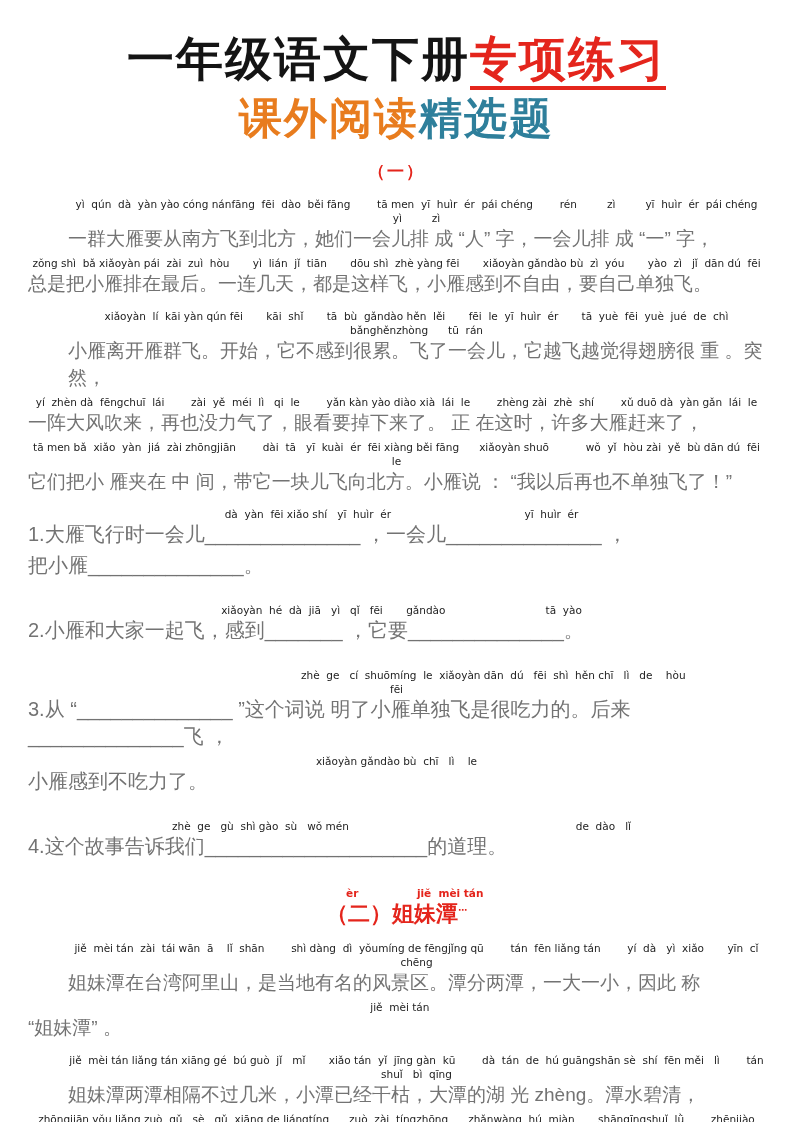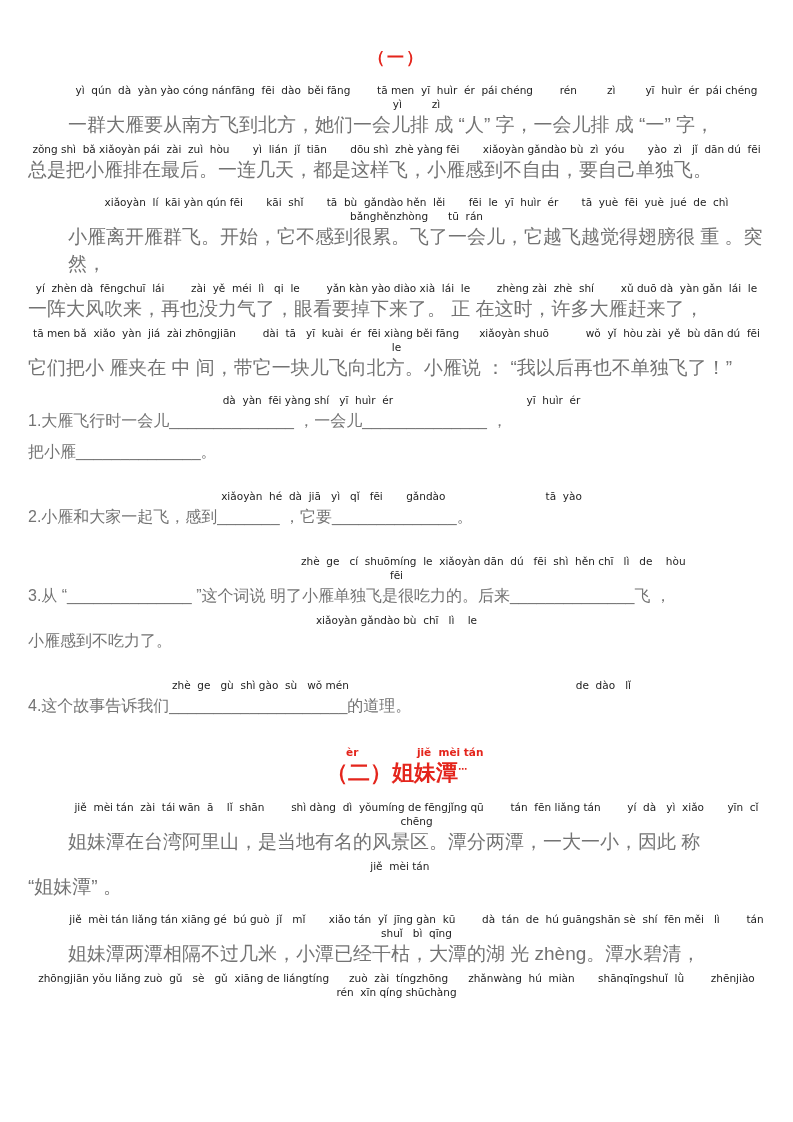--- a/index.html
+++ b/index.html
@@ -26,34 +26,38 @@
   
   .line{margin-bottom:4px;}
   .py{
     font-size:10.5px;color:#222;line-height:14px;
     white-space:pre-wrap;
     font-family:"DejaVu Sans","Liberation Sans",sans-serif;
     text-align:center;
   }
   .hz{font-size:19px;color:#737373;line-height:27px;white-space:pre-wrap;}
   .indent{padding-left:40px;}
-  .qline .hz{font-size:16px;}
+  .qline .hz{font-size:20px;}
   .gap-lg{margin-top:24px;}
   .gap-md{margin-top:12px;}
   
   .s2head{text-align:center;margin:26px 0 14px 0;color:#e4251c;}
   .s2head .py{color:#e4251c;font-weight:600;}
   .s2head .hz{color:#e4251c;font-weight:800;font-size:22px;display:inline-block;}
   .s2suffix{font-size:9px;vertical-align:8px;color:#e4251c;font-weight:700;}
 </style>
 </head>
 <body>
 
 <div class="page">
 
+  <div class="hdr">
+    <div class="t1"><span class="t1-black">一年级语文下册</span><span class="t1-red">专项练习</span></div>
+    <div class="t2"><span class="t2-orange">课外阅读</span><span class="t2-teal">精选题</span></div>
+  </div>
 
   <div class="marker">（一）</div>
 
   <div>
     <div class="line indent">
       <div class="py">yì  qún  dà  yàn yào cóng nánfāng  fēi  dào  běi fāng        tā men  yī  huìr  ér  pái chéng        rén         zì         yī  huìr  ér  pái chéng       yì         zì</div>
       <div class="hz">一群大雁要从南方飞到北方，她们一会儿排 成 “人” 字，一会儿排 成 “一” 字，</div>
     </div>
     <div class="line">
       <div class="py">zǒng shì  bǎ xiǎoyàn pái  zài  zuì  hòu       yì  lián  jǐ  tiān       dōu shì  zhè yàng fēi       xiǎoyàn gǎndào bù  zì  yóu       yào  zì   jǐ  dān dú  fēi</div>
@@ -68,21 +72,21 @@
       <div class="hz">一阵大风吹来，再也没力气了，眼看要掉下来了。 正 在这时，许多大雁赶来了，</div>
     </div>
     <div class="line">
       <div class="py">tā men bǎ  xiǎo  yàn  jiá  zài zhōngjiān        dài  tā   yī  kuài  ér  fēi xiàng běi fāng      xiǎoyàn shuō           wǒ  yǐ  hòu zài  yě  bù dān dú  fēi  le</div>
       <div class="hz">它们把小 雁夹在 中 间，带它一块儿飞向北方。小雁说 ： “我以后再也不单独飞了！”</div>
     </div>
   </div>
 
   <div>
     <div class="line qline gap-md">
-      <div class="py">   dà  yàn  fēi yàng shí   yī  huìr  ér                                        yī  huìr  ér</div>
+      <div class="py">   dà  yàn  fēi xiǎo shí   yī  huìr  ér                                        yī  huìr  ér</div>
       <div class="hz">1.大雁飞行时一会儿______________ ，一会儿______________ ，</div>
     </div>
     <div class="line qline">
       <div class="hz">把小雁______________。</div>
     </div>
     <div class="line qline gap-lg">
       <div class="py">   xiǎoyàn  hé  dà  jiā   yì   qǐ   fēi       gǎndào                              tā  yào</div>
       <div class="hz">2.小雁和大家一起飞，感到_______ ，它要______________。</div>
     </div>
     <div class="line qline gap-lg">

